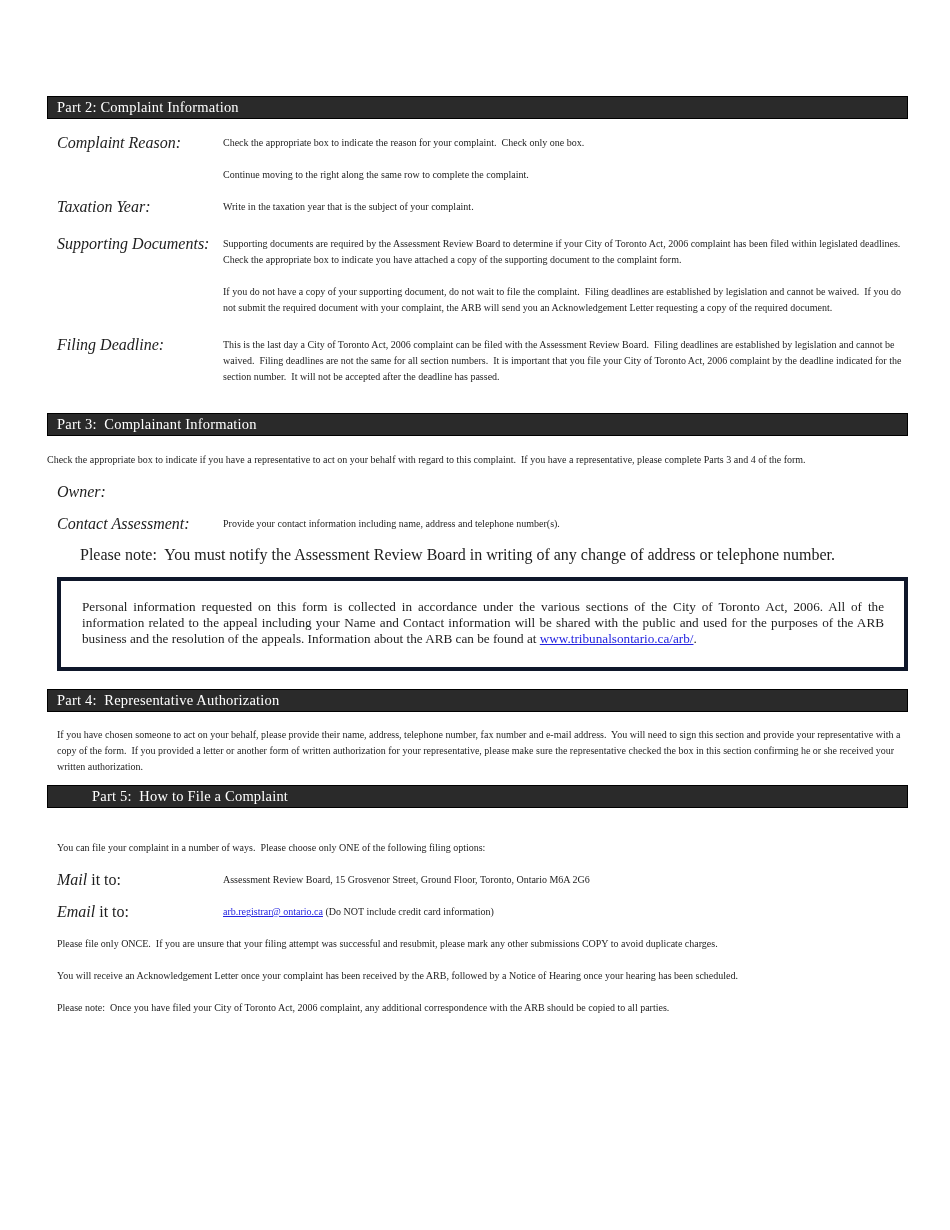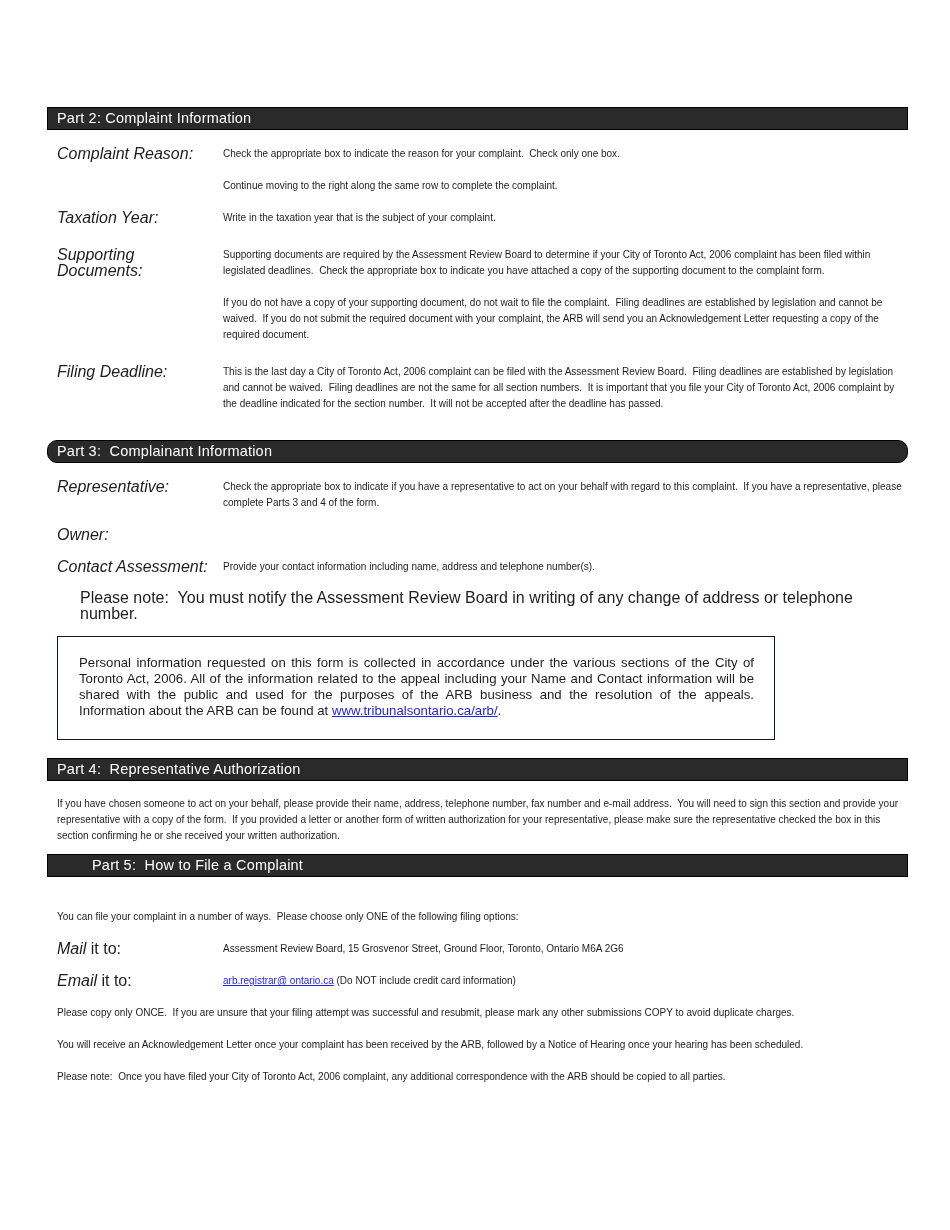--- a/index.html
+++ b/index.html
@@ -6,34 +6,35 @@
   html, body { background: #ffffff; }
   body {
     width: 950px; height: 1230px;
     position: relative;
     font-family: "Liberation Sans", sans-serif;
     color: #1d1d1d;
     overflow: hidden;
   }
   .page {
     position: absolute;
-    left: 47px; top: 107px;
+    left: 47px; top: 96px;
     width: 861px;
+    font-family: Liberation Serif, serif;
   }
   .bar {
     background: #2a2a2a;
     border: 1px solid #000000;
     color: #ffffff;
     font-size: 14.5px;
     line-height: 19px;
     padding: 1px 4px 1px 9px;
     letter-spacing: 0.2px;
     white-space: pre-wrap;
   }
-  .bar-part3 { margin-top: 28px; border-radius: 10px; }
+  .bar-part3 { margin-top: 28px; }
   .bar-part4 { margin-top: 18px; }
   .bar-part5 { margin-top: 10px; padding-left: 44px; }
   .row { display: flex; margin-top: 16px; }
   .row .lbl {
     flex: 0 0 176px;
     width: 176px;
     padding-left: 10px;
     padding-right: 6px;
     font-style: italic;
     font-size: 16px;
@@ -55,22 +56,22 @@
   .note-line {
     margin-top: 15px;
     margin-left: 33px;
     font-size: 16px;
     line-height: 16px;
     white-space: pre-wrap;
   }
   .privacy-box {
     margin-top: 14px;
     margin-left: 10px;
-    width: 718px;
-    border: 1px solid #0f172a;
+    width: 851px;
+    border: 4px solid #0f172a;
     padding: 18px 20px 20px 21px;
   }
   .privacy-box p {
     font-size: 13.2px;
     line-height: 16px;
     text-align: justify;
   }
   .privacy-box span, .privacy-box a { white-space: pre-wrap; }
   .para { margin-top: 16px; padding-left: 10px; }
   .para-first { margin-top: 15px; }
@@ -116,21 +117,20 @@
   <div class="row gap-lg">
     <div class="lbl">Filing Deadline:</div>
     <div class="desc">
       <p>This is the last day a City of Toronto Act, 2006 complaint can be filed with the Assessment Review Board.  Filing deadlines are established by legislation and cannot be waived.  Filing deadlines are not the same for all section numbers.  It is important that you file your City of Toronto Act, 2006 complaint by the deadline indicated for the section number.  It will not be accepted after the deadline has passed.</p>
     </div>
   </div>
 
   <div class="bar bar-part3"><span>Part 3:  Complainant Information</span></div>
 
   <div class="row">
-    <div class="lbl">Representative:</div>
     <div class="desc">
       <p>Check the appropriate box to indicate if you have a representative to act on your behalf with regard to this complaint.  If you have a representative, please complete Parts 3 and 4 of the form.</p>
     </div>
   </div>
 
   <div class="row">
     <div class="lbl">Owner:</div>
   </div>
 
   <div class="row">
@@ -161,17 +161,17 @@
     </div>
   </div>
 
   <div class="row">
     <div class="lbl" style="font-style:normal;"><span class="it">Email</span><span> it to:</span></div>
     <div class="desc">
       <p><a class="doc-link">arb.registrar@ ontario.ca</a><span> (Do NOT include credit card information)</span></p>
     </div>
   </div>
 
-  <p class="para">Please copy only ONCE.  If you are unsure that your filing attempt was successful and resubmit, please mark any other submissions COPY to avoid duplicate charges.</p>
+  <p class="para">Please file only ONCE.  If you are unsure that your filing attempt was successful and resubmit, please mark any other submissions COPY to avoid duplicate charges.</p>
   <p class="para">You will receive an Acknowledgement Letter once your complaint has been received by the ARB, followed by a Notice of Hearing once your hearing has been scheduled.</p>
   <p class="para just">Please note:  Once you have filed your City of Toronto Act, 2006 complaint, any additional correspondence with the ARB should be copied to all parties.</p>
 
 </div>
 
 </body></html>

